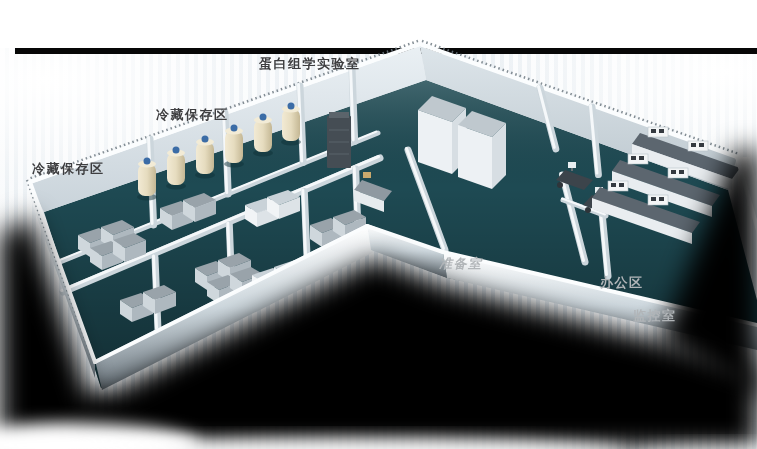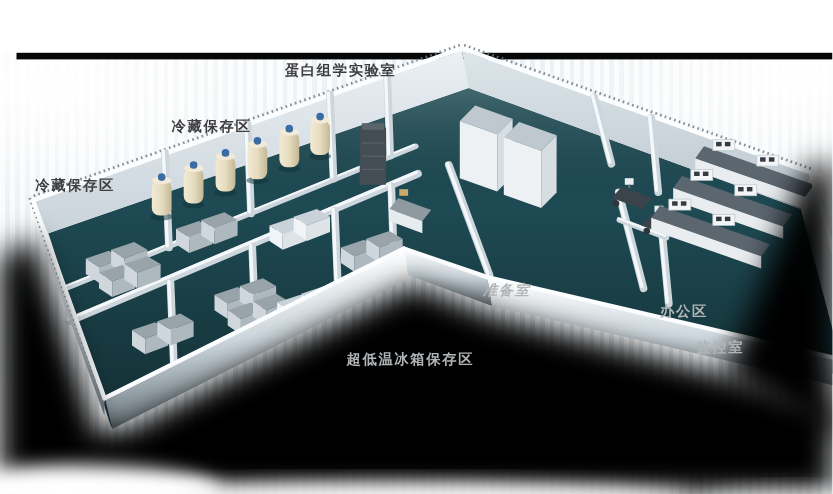--- a/index.html
+++ b/index.html
@@ -251,15 +251,14 @@
     </g>
   </svg>
 
   <div class="labels">
     <div class="lbl dark" style="left:220px; top:55px;">蛋白组学实验室</div>
     <div class="lbl dark" style="left:117px; top:106px;">冷藏保存区</div>
     <div class="lbl dark" style="left:-7px;  top:160px;">冷藏保存区</div>
     <div class="lbl light" style="left:400px; top:255px;font-style:italic;">准备室</div>
     <div class="lbl light" style="left:561px; top:274px;">办公区</div>
     <div class="lbl light" style="left:594px; top:307px;">监控室</div>
-    <div class="lbl light" style="left:276px; top:318px;">超低温冰箱保存区</div>
   </div>
 </div>
 
 </body></html>

